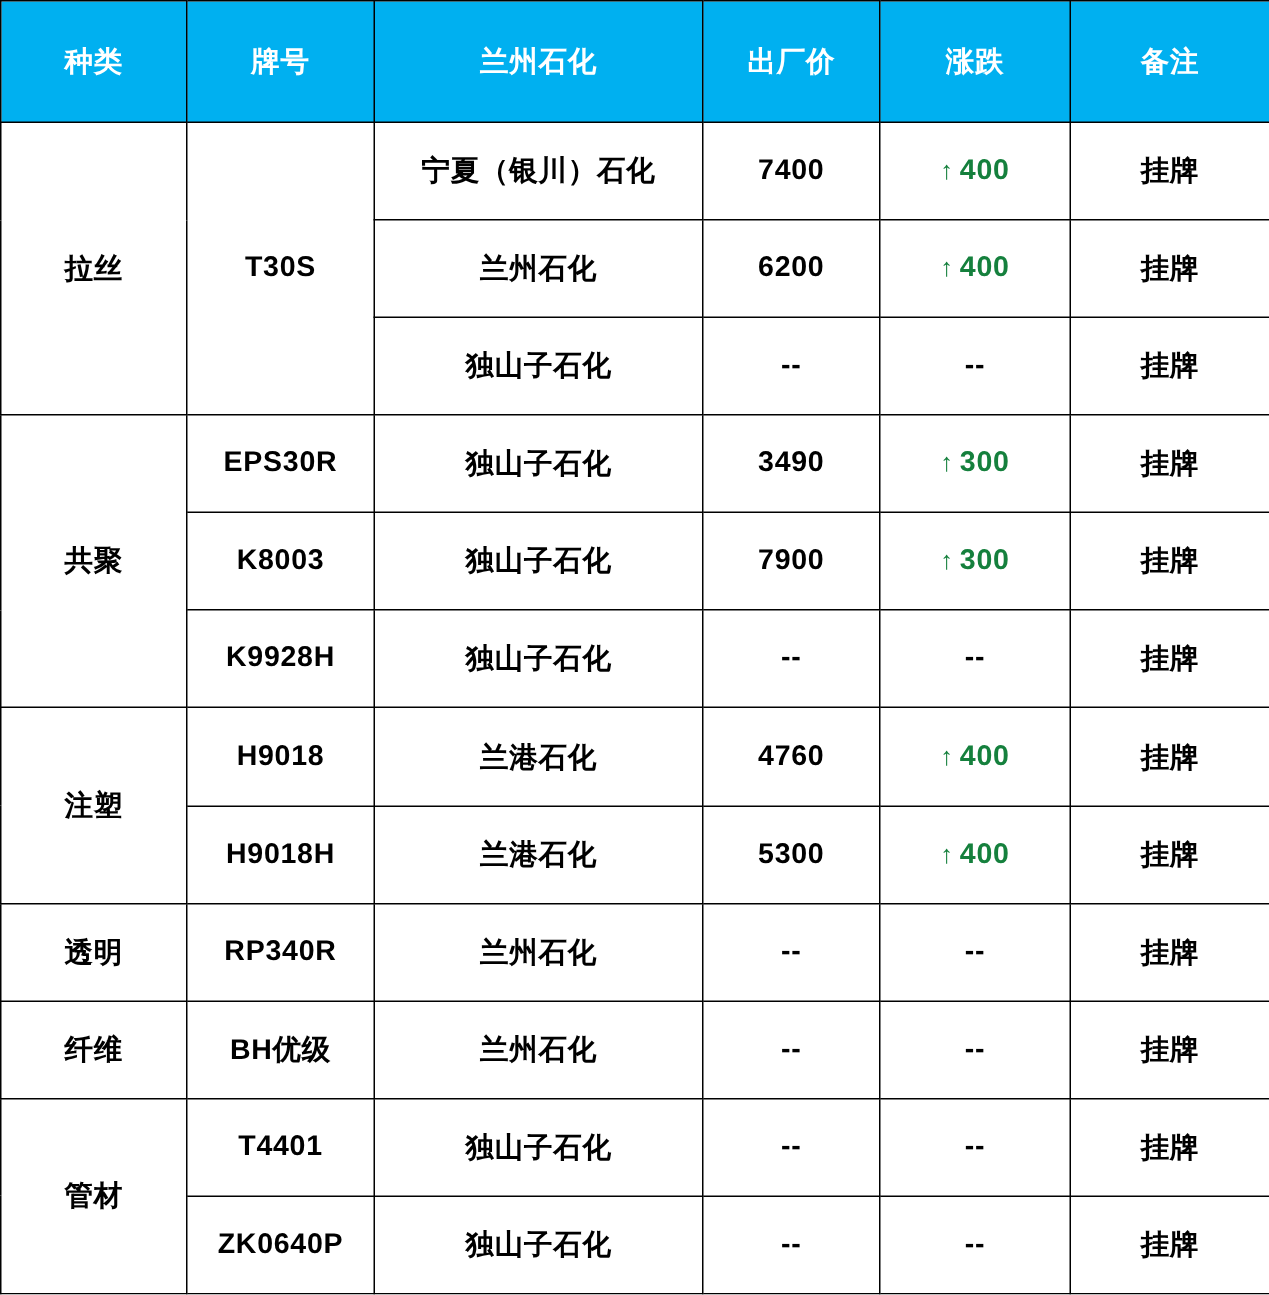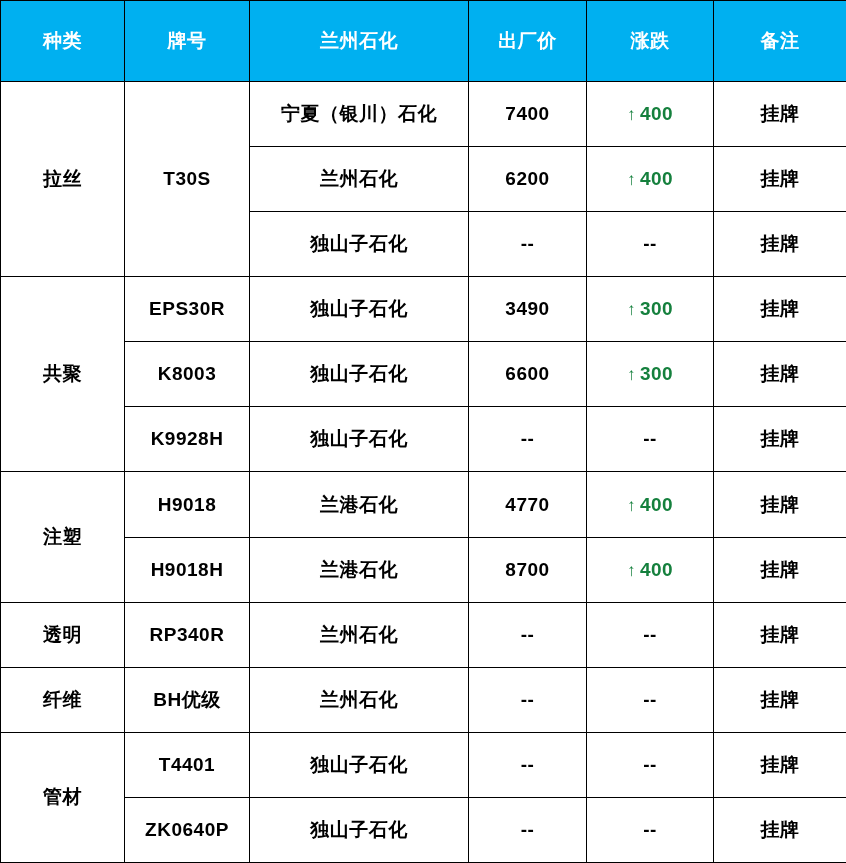--- a/index.html
+++ b/index.html
@@ -125,43 +125,43 @@
         <td class="kind-cell" rowspan="3">共聚</td>
         <td class="grade-cell" rowspan="1">EPS30R</td>
         <td class="company-cell">独山子石化</td>
         <td class="price-cell">3490</td>
         <td class="change-cell up"><span class="arrow">↑</span><span>300</span></td>
         <td class="remark-cell">挂牌</td>
       </tr>
       <tr>
         <td class="grade-cell" rowspan="1">K8003</td>
         <td class="company-cell">独山子石化</td>
-        <td class="price-cell">6600</td>
+        <td class="price-cell">7900</td>
         <td class="change-cell up"><span class="arrow">↑</span><span>300</span></td>
         <td class="remark-cell">挂牌</td>
       </tr>
       <tr>
         <td class="grade-cell" rowspan="1">K9928H</td>
         <td class="company-cell">独山子石化</td>
         <td class="price-cell">--</td>
         <td class="change-cell">--</td>
         <td class="remark-cell">挂牌</td>
       </tr>
       <tr class="group-start">
         <td class="kind-cell" rowspan="2">注塑</td>
         <td class="grade-cell" rowspan="1">H9018</td>
         <td class="company-cell">兰港石化</td>
-        <td class="price-cell">4770</td>
+        <td class="price-cell">4760</td>
         <td class="change-cell up"><span class="arrow">↑</span><span>400</span></td>
         <td class="remark-cell">挂牌</td>
       </tr>
       <tr>
         <td class="grade-cell" rowspan="1">H9018H</td>
         <td class="company-cell">兰港石化</td>
-        <td class="price-cell">8700</td>
+        <td class="price-cell">5300</td>
         <td class="change-cell up"><span class="arrow">↑</span><span>400</span></td>
         <td class="remark-cell">挂牌</td>
       </tr>
       <tr class="group-start">
         <td class="kind-cell" rowspan="1">透明</td>
         <td class="grade-cell" rowspan="1">RP340R</td>
         <td class="company-cell">兰州石化</td>
         <td class="price-cell">--</td>
         <td class="change-cell">--</td>
         <td class="remark-cell">挂牌</td>

